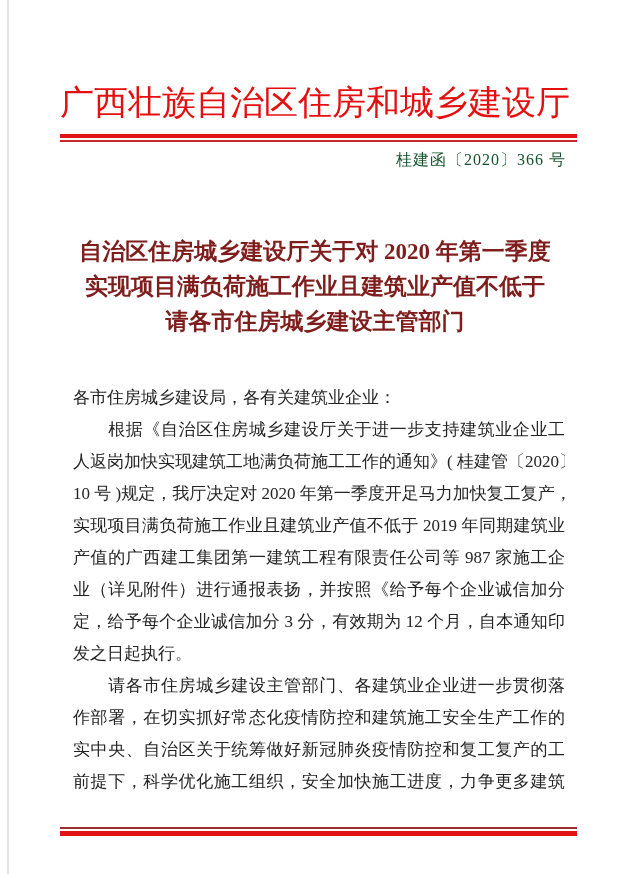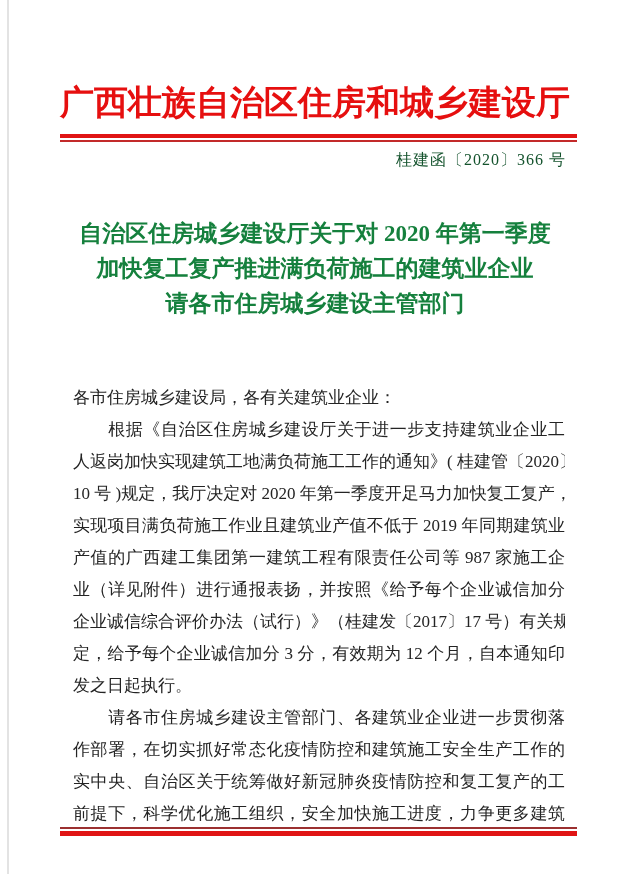--- a/index.html
+++ b/index.html
@@ -27,21 +27,21 @@
     background: #e3e3e3;
   }
   
   .agency {
     position: absolute;
     top: 80px;
     left: 0;
     right: 0;
     text-align: center;
     font-size: 34px;
-    font-weight: bold;
+    font-weight: normal;
     letter-spacing: 0px;
     color: var(--header-red, #e60f0f);
     white-space: nowrap;
   }
   
   .rule {
     position: absolute;
     left: 60px;
     width: 517px;
   }
@@ -70,28 +70,28 @@
     position: absolute;
     top: 150px;
     right: 64px;
     font-size: 16px;
     letter-spacing: 1px;
     color: #14532d;
   }
   
   .doc-title {
     position: absolute;
-    top: 216px;
+    top: 234px;
     left: 40px;
     right: 40px;
     text-align: center;
     font-size: 23px;
     font-weight: bold;
     line-height: 35px;
-    color: #15803d;
+    color: #7f1d1d;
   }
   
   .body-text {
     position: absolute;
     top: 350px;
     left: 73px;
     width: 492px;
     font-size: 17px;
     color: #242424;
     margin-top: 32px;
@@ -120,33 +120,32 @@
 
   <div class="rule rule-header">
     <div class="bar-thick"></div>
     <div class="bar-thin"></div>
   </div>
 
   <div class="doc-no">桂建函〔2020〕366 号</div>
 
   <div class="doc-title">
     <div>自治区住房城乡建设厅关于对 2020 年第一季度</div>
-    <div>加快复工复产推进满负荷施工的建筑业企业</div>
+    <div>实现项目满负荷施工作业且建筑业产值不低于</div>
     <div>请各市住房城乡建设主管部门</div>
   </div>
 
   <div class="body-text" id="body-text">
       <div class="line natural">各市住房城乡建设局，各有关建筑业企业：</div>
       <div class="line">　　根据《自治区住房城乡建设厅关于进一步支持建筑业企业工</div>
       <div class="line">人返岗加快实现建筑工地满负荷施工工作的通知》( 桂建管〔2020〕</div>
       <div class="line">10 号 )规定，我厅决定对 2020 年第一季度开足马力加快复工复产，</div>
       <div class="line">实现项目满负荷施工作业且建筑业产值不低于 2019 年同期建筑业</div>
       <div class="line">产值的广西建工集团第一建筑工程有限责任公司等 987 家施工企</div>
       <div class="line">业（详见附件）进行通报表扬，并按照《给予每个企业诚信加分</div>
-      <div class="line">企业诚信综合评价办法（试行）》（桂建发〔2017〕17 号）有关规</div>
       <div class="line">定，给予每个企业诚信加分 3 分，有效期为 12 个月，自本通知印</div>
       <div class="line natural">发之日起执行。</div>
       <div class="line">　　请各市住房城乡建设主管部门、各建筑业企业进一步贯彻落</div>
       <div class="line">作部署，在切实抓好常态化疫情防控和建筑施工安全生产工作的</div>
       <div class="line">实中央、自治区关于统筹做好新冠肺炎疫情防控和复工复产的工</div>
       <div class="line">前提下，科学优化施工组织，安全加快施工进度，力争更多建筑</div>
     </div>
 
   <div class="rule rule-footer">
     <div class="bar-thin"></div>

